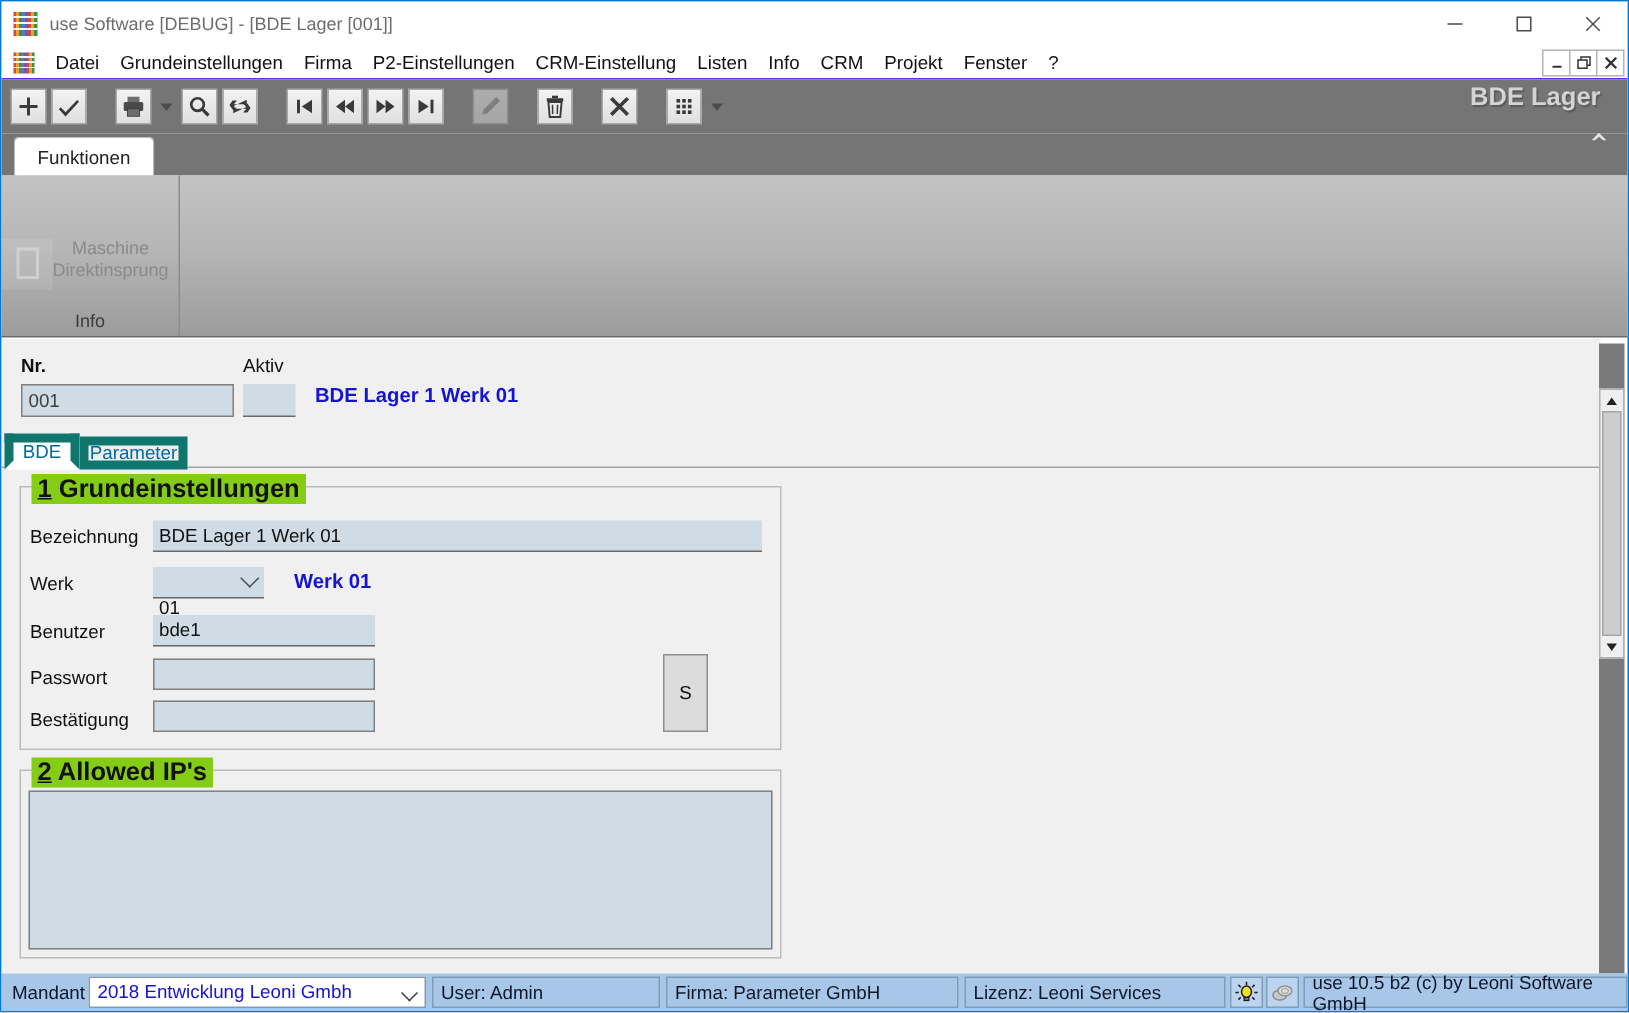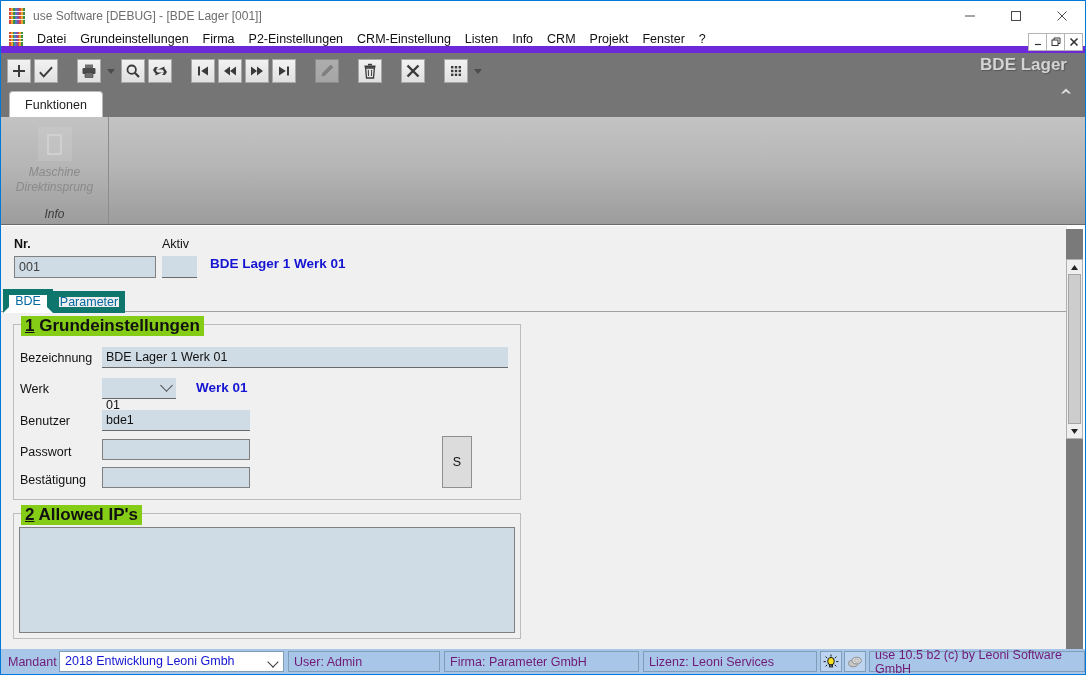--- a/index.html
+++ b/index.html
@@ -52,21 +52,21 @@
   .win-btn {
     width: 46px; height: 30px; display: flex; align-items: center;
     justify-content: center; color: #4a4a4a;
   }
   .win-btn svg { display: block; }
 
   
   .menubar {
     position: absolute; left: 0; top: 30px; width: 1084px; height: 22px;
     background: #ffffff; display: flex; align-items: center;
-    border-bottom: 7px solid #6d28d9;
+    border-bottom: 1px solid #6d28d9;
   }
   .menu-icon {
     width: 14px; height: 14px; margin-left: 8px; margin-right: 7px;
     flex: 0 0 auto; position: relative;
     background:
       linear-gradient(to right,
         #d14b3c 0 1.75px, #f0a030 1.75px 3.5px, #3f8f3f 3.5px 5.25px,
         #4a7ec0 5.25px 7px, #8a4fa0 7px 8.75px, #d14b3c 8.75px 10.5px,
         #f0a030 10.5px 12.25px, #3f8f3f 12.25px 14px);
   }
@@ -135,23 +135,23 @@
     border-radius: 4px 4px 0 0;
     display: flex; align-items: center; justify-content: center;
     font-size: 12.5px; color: #222;
   }
   .ribbon-body {
     position: absolute; left: 0; top: 116px; width: 1084px; height: 108px;
     background: linear-gradient(to bottom, #c3c3c3 0%, #b6b6b6 45%, #9c9c9c 100%);
     border-bottom: 1px solid #6a6a6a;
   }
   .ribbon-group {
-    position: absolute; left: 0; top: 0; width: 108px; height: 107px;
+    position: absolute; left: 0; top: 0; width: 119px; height: 107px;
     border-right: 1px solid #8c8c8c;
-    display: flex; flex-direction: column; align-items: center; font-style: italic;
+    display: flex; flex-direction: row; align-items: center;
   }
   .rg-icon {
     width: 34px; height: 34px; margin-top: 10px;
     background: rgba(255,255,255,.10);
     display: flex; align-items: center; justify-content: center;
   }
   .rg-icon span {
     display: block; width: 15px; height: 21px;
     border: 2px solid #d0d0d0; border-radius: 1px;
   }
@@ -249,21 +249,21 @@
     background: #7a7a7a;
   }
 
   
   .statusbar {
     position: absolute; left: 0; bottom: 0; width: 1084px; height: 25px;
     background: #a8c6e8; display: flex; align-items: center;
   }
   .sb-cell {
     height: 21px; margin: 0 2px; display: flex; align-items: center;
-    padding: 0 5px; font-size: 12.5px; color: #701a75;
+    padding: 0 5px; font-size: 12.5px; color: #0f172a;
     border: 1px solid #7f9db9; background: #a8c6e8;
   }
   .sb-plain { border: none; background: transparent; }
   .sb-combo {
     position: relative; background: #ffffff; border: 1px solid #7f9db9;
     height: 21px; margin: 0 2px; font-size: 12.5px; color: #1414d2;
   }
   .sb-combo .v { position: absolute; left: 5px; top: 2px; white-space: nowrap; }
   .sb-combo .a {
     position: absolute; right: 6px; top: 6px; width: 8px; height: 8px;

